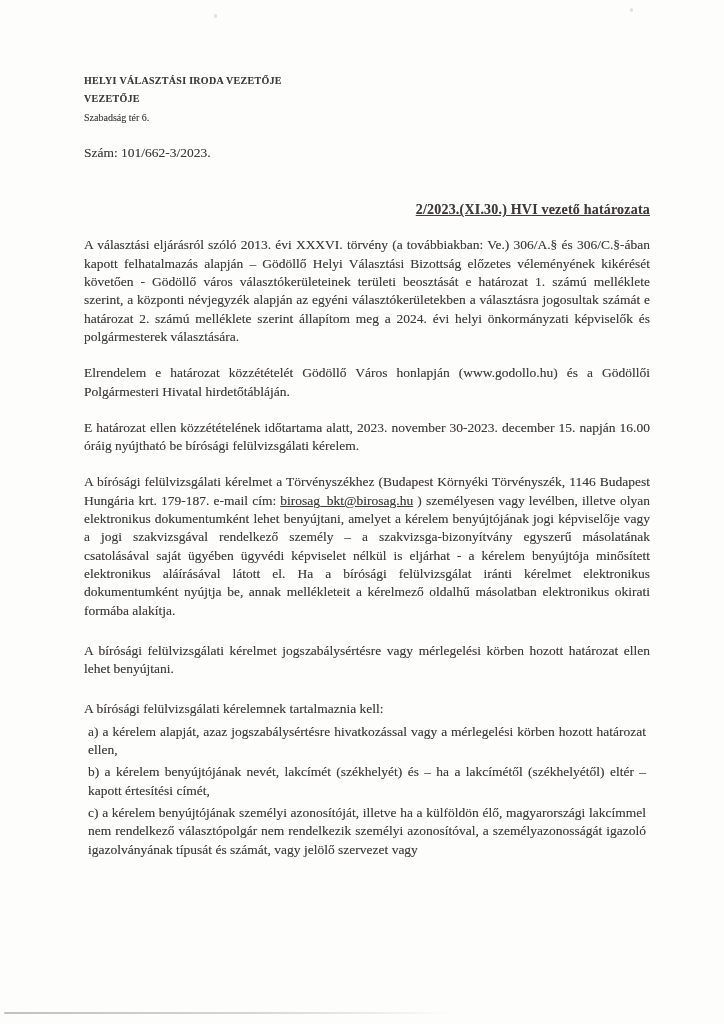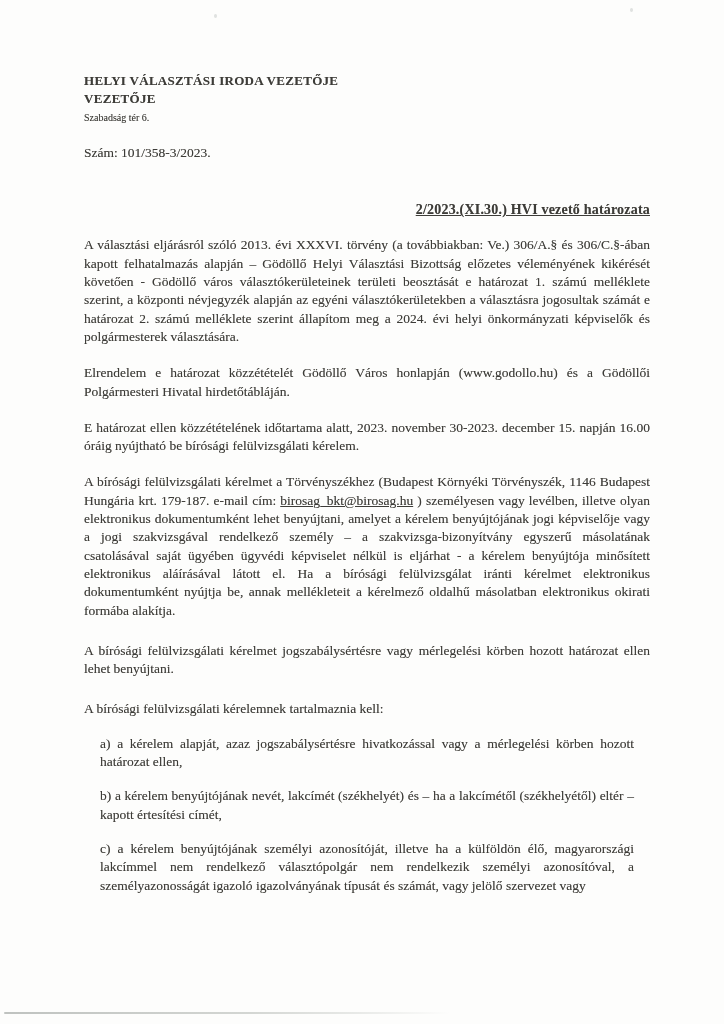--- a/index.html
+++ b/index.html
@@ -18,21 +18,21 @@
     padding: 72px 74px 0 84px;
     font-family: "Liberation Serif", "DejaVu Serif", serif;
     color: #3d3c38;
     font-size: 13.5px;
     line-height: 18.3px;
     overflow: hidden;
     text-shadow: 0 0 0.5px rgba(70, 68, 62, 0.45);
   }
   .letterhead-line {
     font-weight: bold;
-    font-size: 13px;
+    font-size: 10px;
     letter-spacing: 0.3px;
   }
   .letterhead-address {
     font-weight: normal;
     font-size: 10px;
     letter-spacing: 0;
   }
   .ref-number {
     margin-top: 17px;
   }
@@ -48,21 +48,21 @@
     text-align: justify;
     margin: 18px 0 0 0;
   }
   p.body-par.first {
     margin-top: 17px;
   }
   p.body-par.gap-large {
     margin-top: 22px;
   }
   p.body-par.tight {
-    margin: 16px;
+    margin: 4px;
   }
   a.email-link {
     color: inherit;
     text-decoration: underline;
     cursor: pointer;
   }
   .scan-edge-line {
     position: absolute;
     left: 4px;
     top: 1012px;
@@ -87,21 +87,21 @@
 <body>
 
 <div class="page">
 
   <div class="letterhead">
     <div class="letterhead-line">HELYI VÁLASZTÁSI IRODA VEZETŐJE</div>
     <div class="letterhead-line">VEZETŐJE</div>
     <div class="letterhead-line letterhead-address">Szabadság tér 6.</div>
   </div>
 
-  <div class="ref-number">Szám: 101/358-3/2023.</div>
+  <div class="ref-number">Szám: 101/662-3/2023.</div>
 
   <h1 class="doc-title">2/2023.(XI.30.) HVI vezető határozata</h1>
 
   <p class="body-par first">A választási eljárásról szóló 2013. évi XXXVI. törvény (a továbbiakban: Ve.) 306/A.§ és 306/C.§-ában kapott felhatalmazás alapján – Gödöllő Helyi Választási Bizottság előzetes véleményének kikérését követően - Gödöllő város választókerületeinek területi beosztását e határozat 1. számú melléklete szerint, a központi névjegyzék alapján az egyéni választókerületekben a választásra jogosultak számát e határozat 2. számú melléklete szerint állapítom meg a 2024. évi helyi önkormányzati képviselők és polgármesterek választására.</p>
 
   <p class="body-par">Elrendelem e határozat közzétételét Gödöllő Város honlapján (www.godollo.hu) és a Gödöllői Polgármesteri Hivatal hirdetőtábláján.</p>
 
 
   <p class="body-par">E határozat ellen közzétételének időtartama alatt, 2023. november 30-2023. december 15. napján 16.00 óráig nyújtható be bírósági felülvizsgálati kérelem.</p>
 

